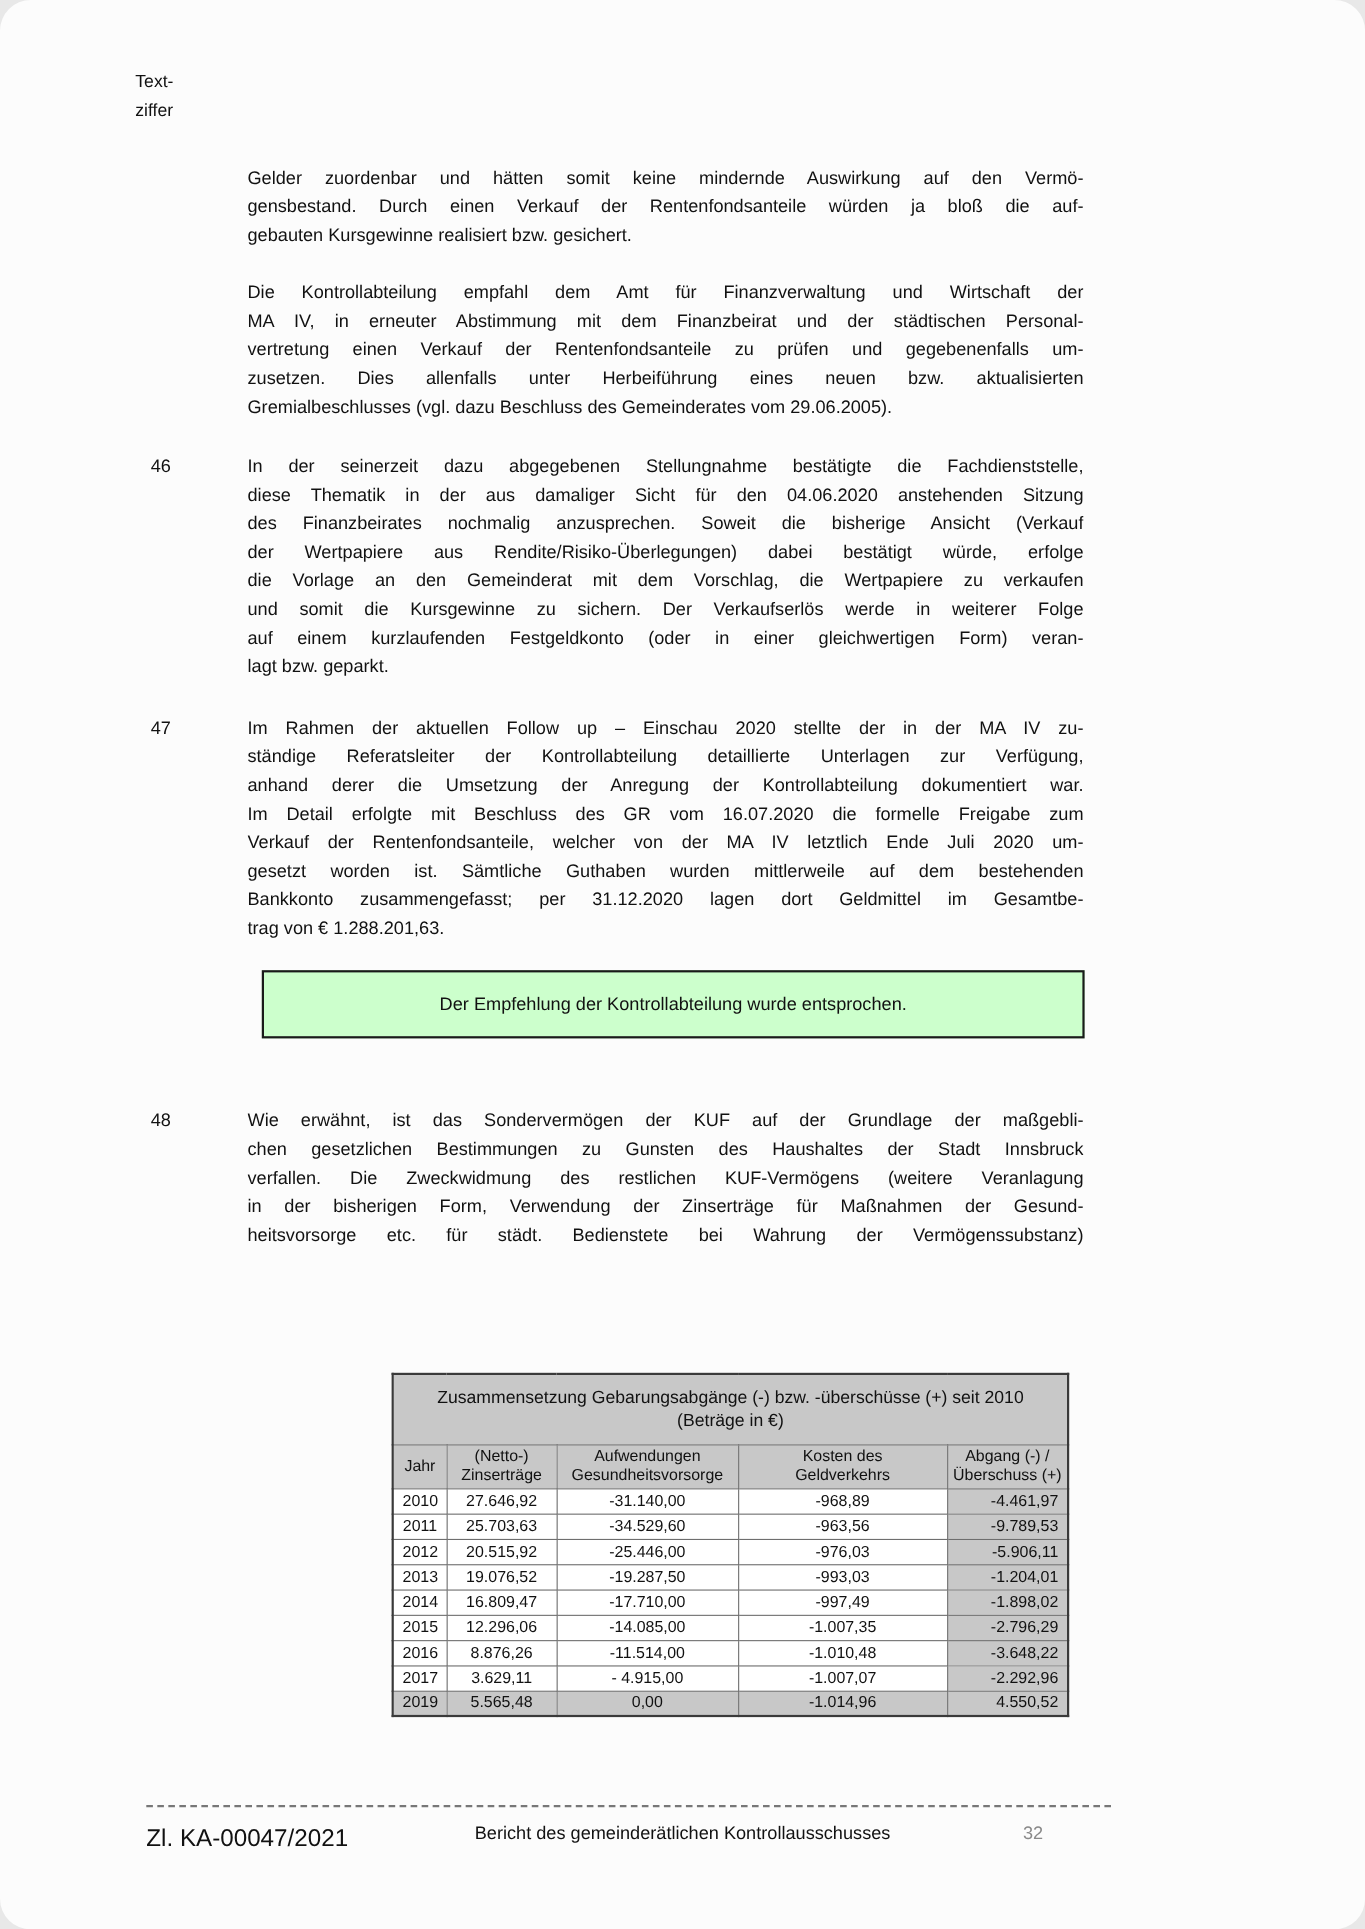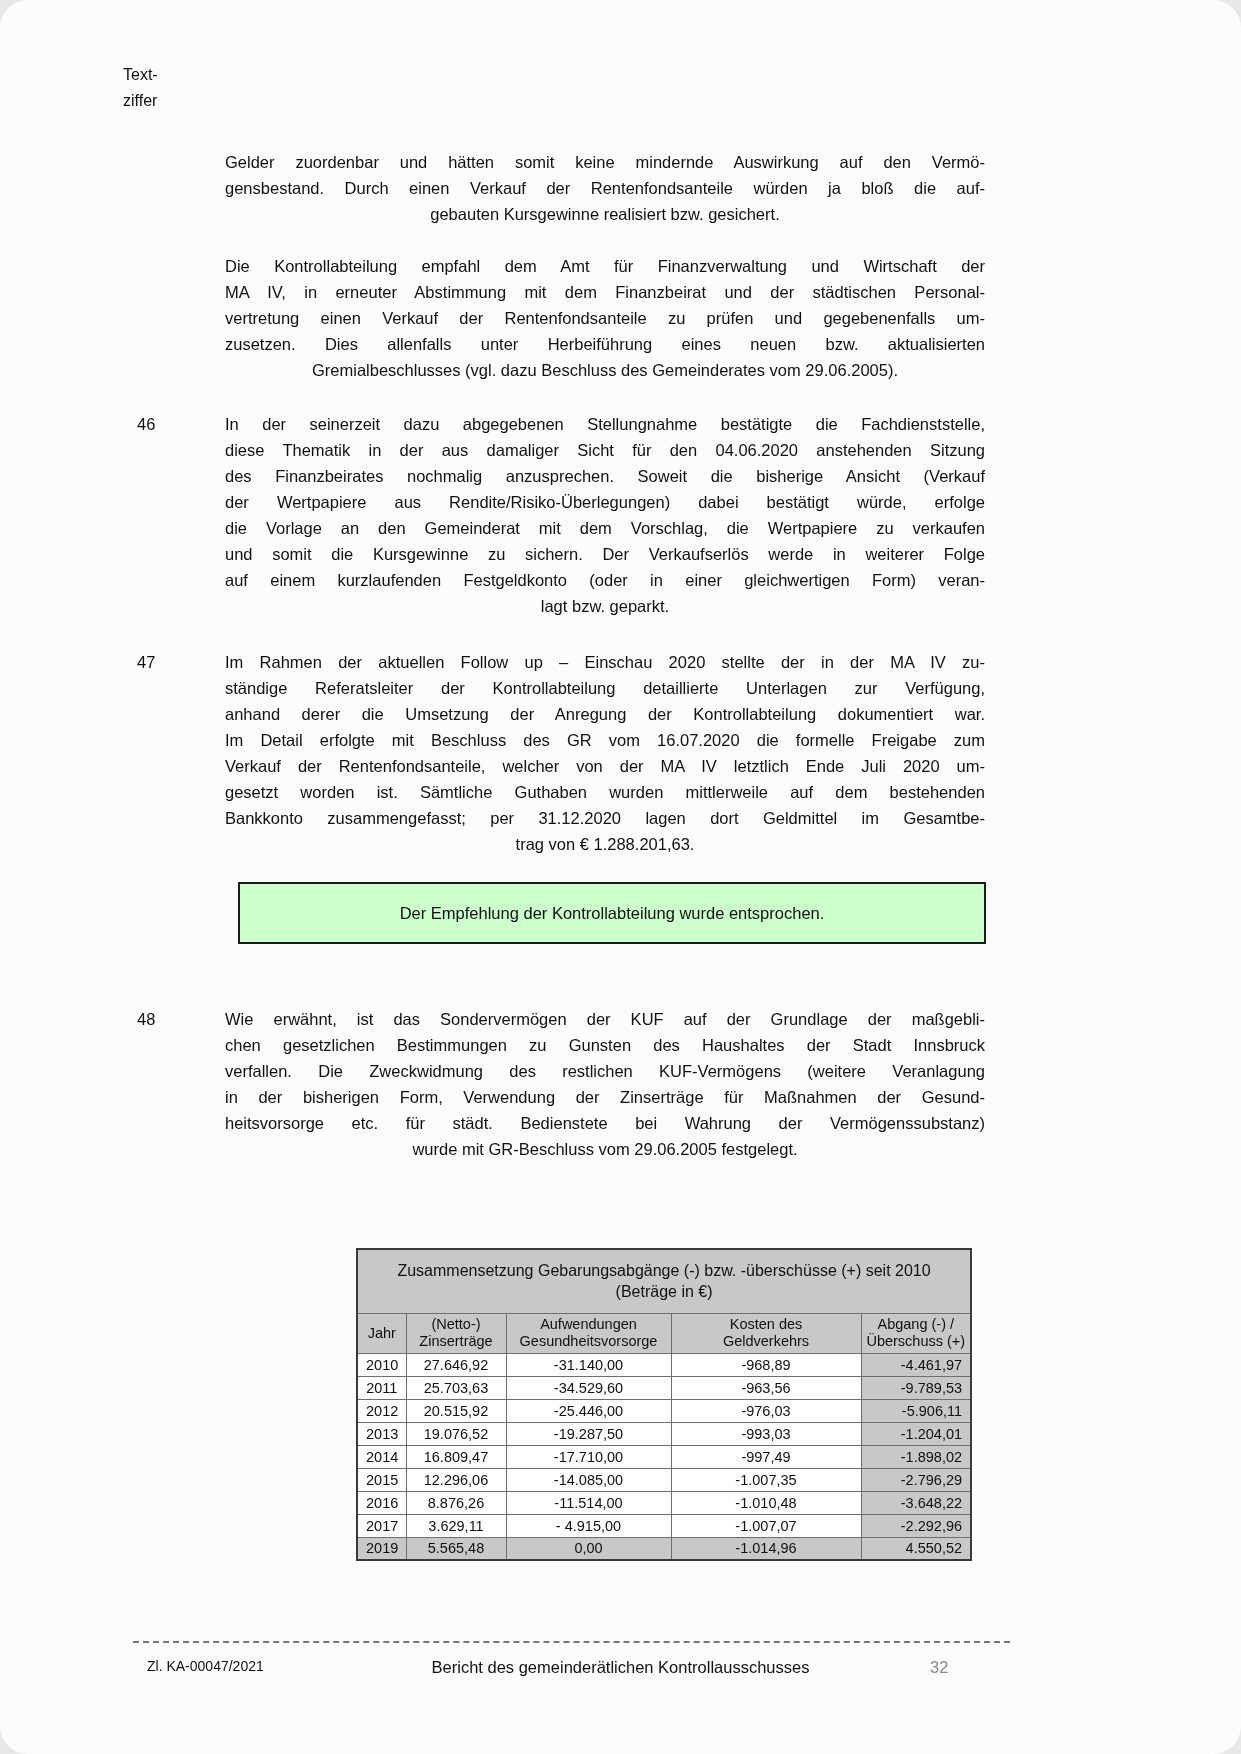--- a/index.html
+++ b/index.html
@@ -19,21 +19,21 @@
   }
   .para{
     position:absolute;left:225px;width:760px;
     font-size:16.5px;line-height:26px;
   }
   .para-num{
     position:absolute;left:137px;width:40px;
     font-size:16.5px;line-height:26px;
   }
   .jline{text-align:justify;text-align-last:justify;height:26px;overflow:hidden;}
-  .lline{text-align:center;height:26px;overflow:hidden;}
+  .lline{text-align:left;height:26px;overflow:hidden;}
   #p1{top:149px;}
   #p2{top:253px;}
   #p46{top:411px;} #n-p46{top:411px;}
   #p47{top:649px;} #n-p47{top:649px;}
   #p48{top:1006px;}#n-p48{top:1006px;}
   .recbox{
     position:absolute;left:238px;top:882px;width:748px;height:62px;
     background:#ccffcc;border:2px solid #1a1a1a;box-sizing:border-box;
     display:flex;align-items:center;justify-content:center;
   }
@@ -63,21 +63,21 @@
     padding:2px 2px;
   }
   td.cell{height:23px;padding:1px 8px;text-align:center;background:#ffffff;vertical-align:middle;}
   td.cell.abgang{background:#c8c8c8;text-align:right;}
   tr.hl td.cell{background:#c8c8c8;}
   tr.hl-first td.cell{border-top:2px solid #3a3a3a;}
   .footer-rule{
     position:absolute;left:133px;top:1641px;width:877px;height:0;
     border-top:2px dashed #777;
   }
-  .footer-ref{position:absolute;left:147px;top:1658px;font-size:14px;}
+  .footer-ref{position:absolute;left:133px;top:1658px;font-size:22px;}
   .footer-title{position:absolute;left:287px;top:1658px;width:667px;text-align:center;font-size:16.5px;}
   .footer-page{position:absolute;left:930px;top:1658px;width:45px;font-size:16.5px;color:#8a8a8a;}
 </style>
 </head>
 <body>
 
 <div class="page">
 
   <div class="margin-label">Text-
 ziffer</div>
@@ -117,21 +117,20 @@
         <div class="jline">Bankkonto zusammengefasst; per 31.12.2020 lagen dort Geldmittel im Gesamtbe-</div>
         <div class="lline">trag von € 1.288.201,63.</div>
       </div>
       <div class="para-num" id="n-p48">48</div>
       <div class="para" id="p48">
         <div class="jline">Wie erwähnt, ist das Sondervermögen der KUF auf der Grundlage der maßgebli-</div>
         <div class="jline">chen gesetzlichen Bestimmungen zu Gunsten des Haushaltes der Stadt Innsbruck</div>
         <div class="jline">verfallen. Die Zweckwidmung des restlichen KUF-Vermögens (weitere Veranlagung</div>
         <div class="jline">in der bisherigen Form, Verwendung der Zinserträge für Maßnahmen der Gesund-</div>
         <div class="jline">heitsvorsorge etc. für städt. Bedienstete bei Wahrung der Vermögenssubstanz)</div>
-        <div class="lline">wurde mit GR-Beschluss vom 29.06.2005 festgelegt.</div>
       </div>
     </div>
 
   <div class="recbox">
     <span class="recbox-text">Der Empfehlung der Kontrollabteilung wurde entsprochen.</span>
   </div>
 
 
   <table class="gebarung">
     <colgroup>

